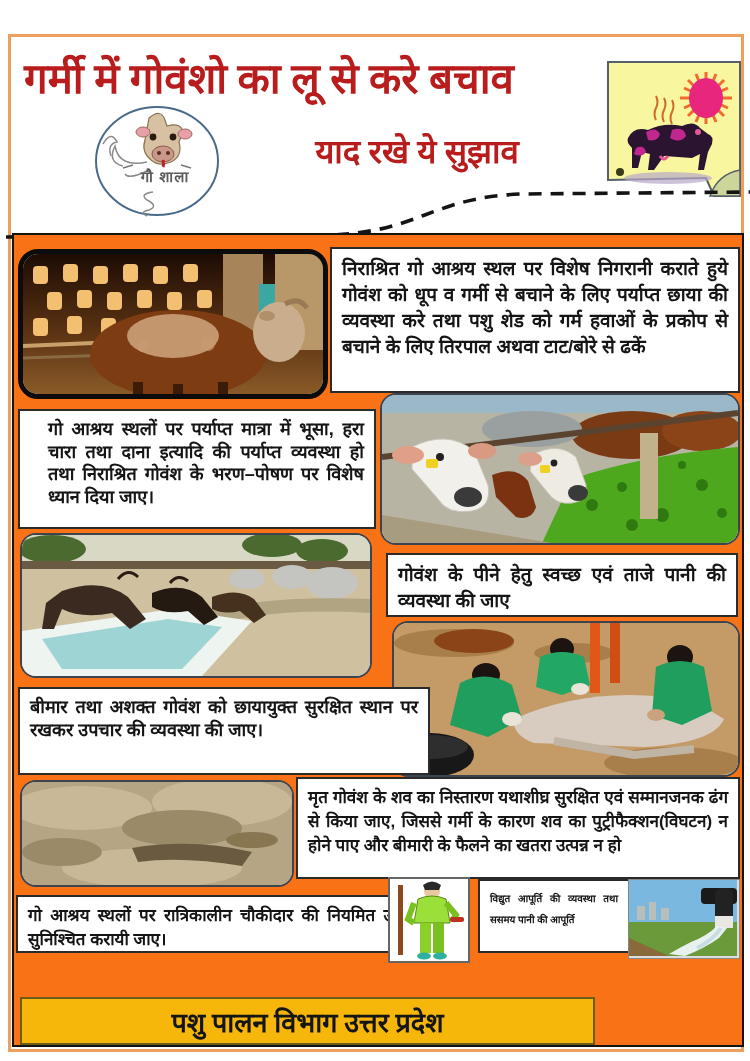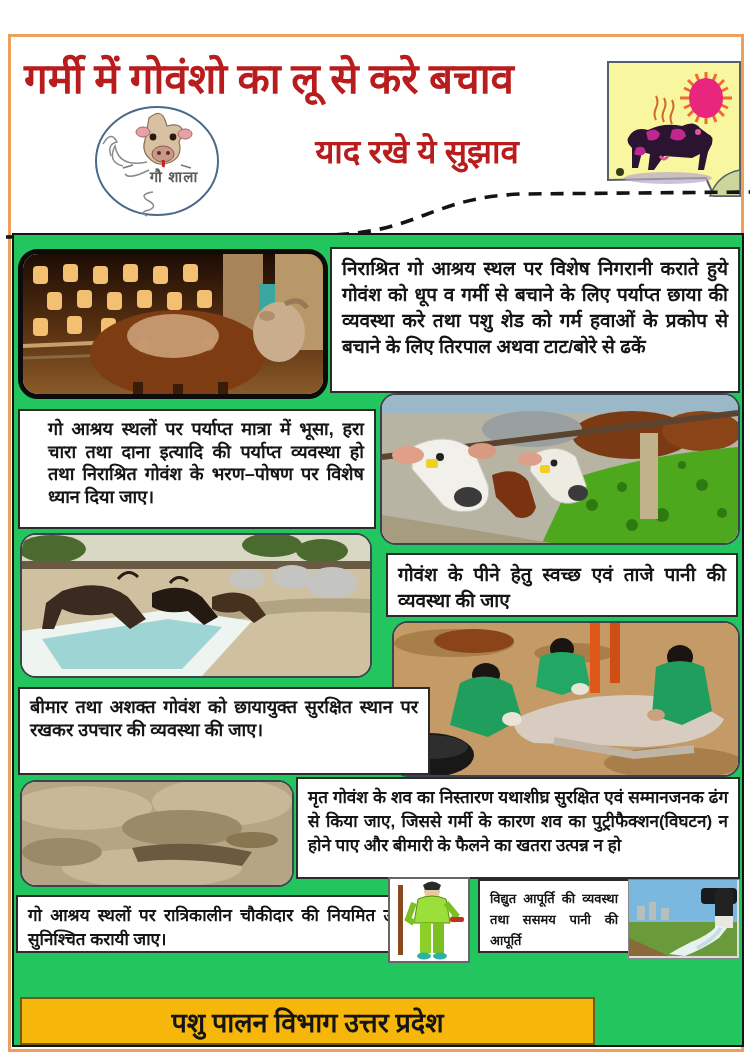--- a/index.html
+++ b/index.html
@@ -5,36 +5,36 @@
   html,body{margin:0;padding:0;background:#ffffff;}
   .page{position:relative;width:750px;height:1061px;background:#fff;overflow:hidden;
         font-family:"Liberation Sans","DejaVu Sans",sans-serif;color:#111;}
   .orange-frame{position:absolute;left:8px;top:34px;width:730px;height:1012px;
         border:3px solid #ED9F5E;pointer-events:none;}
   .page-title{position:absolute;left:24px;top:56px;width:520px;font-size:42px;line-height:1.1;
         font-weight:800;color:#b91c1c;font-family:"Liberation Serif","DejaVu Serif",serif;}
   .page-subtitle{position:absolute;left:292px;top:128px;width:250px;font-size:33px;text-align:center;
         font-weight:800;color:#b91c1c;font-family:"Liberation Serif","DejaVu Serif",serif;}
   .logo-wrap{position:absolute;left:93px;top:104px;width:128px;height:114px;}
-  .logo-text{position:absolute;left:17px;top:62px;width:128px;text-align:center;font-size:15px;
+  .logo-text{position:absolute;left:8px;top:62px;width:128px;text-align:center;font-size:15px;
         font-weight:700;color:#5c5c5c;letter-spacing:1px;}
   .note-wrap{position:absolute;left:606px;top:60px;width:136px;height:138px;}
   .dash-wrap{position:absolute;left:0;top:182px;width:750px;height:62px;}
   .mainbox{position:absolute;left:12px;top:233px;width:728px;height:810px;border:2px solid #141414;
-        background:#22c55e;}
+        background:#f97316;}
   .abs{position:absolute;}
   .photo{overflow:hidden;background:#ddd;}
   .r1{border:5px solid #0c0c0c;border-radius:20px;}
   .r2{border:2px solid #3c4450;border-radius:16px;}
   .tip{border:2px solid #2b2b2b;background:#fff;box-sizing:border-box;padding:7px 10px;
         font-weight:700;text-align:justify;color:#151515;overflow:hidden;}
   .t19{font-size:19px;line-height:26px;}
   .t18{font-size:18px;line-height:22.5px;}
   .t17{font-size:17px;line-height:24px;}
-  .t15{font-size:13px;line-height:21px;}
+  .t15{font-size:10px;line-height:21px;}
   .guard-box{border:2px solid #666;background:#fff;box-sizing:border-box;}
   .banner{background:#F6B70A;border:2px solid #6d5c18;box-sizing:border-box;display:flex;
         align-items:center;justify-content:center;font-size:27px;font-weight:800;color:#151515;
         font-family:"Liberation Serif","DejaVu Serif",serif;}
   .wm{position:absolute;left:8px;bottom:6px;font-size:11px;color:#e8e8e8;font-weight:700;}
   svg{display:block;}
 </style>
 </head>
 <body>
 

